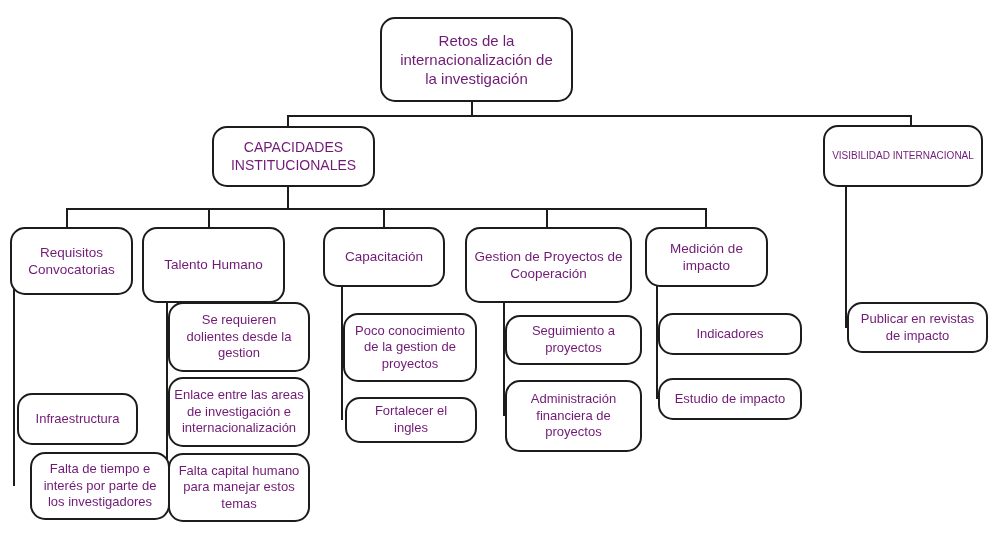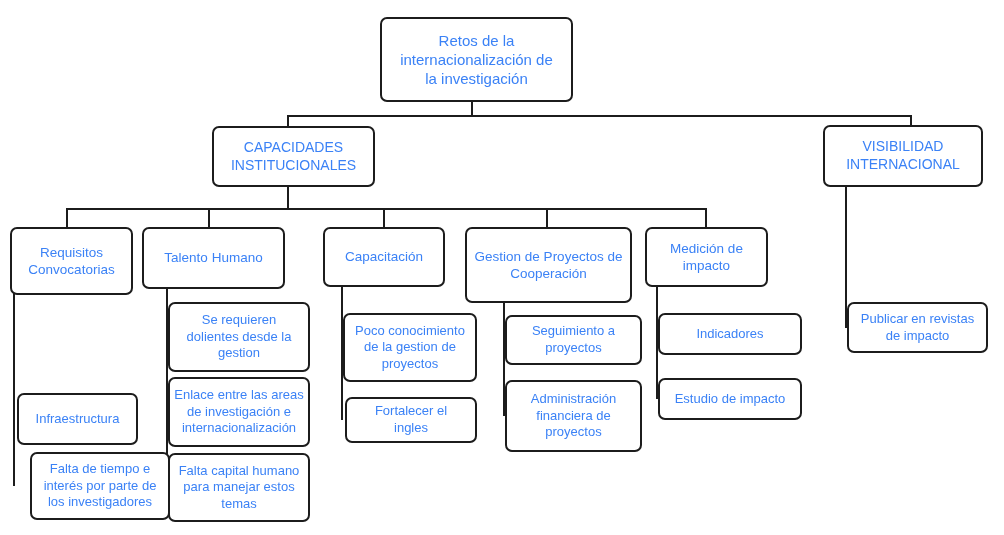--- a/index.html
+++ b/index.html
@@ -13,42 +13,42 @@
     width: 1004px;
     height: 535px;
     background: #ffffff;
     overflow: hidden;
   }
   .box {
     position: absolute;
     box-sizing: border-box;
     background: #ffffff;
     border: 2px solid #1c1c1c;
-    border-radius: 7px;
+    border-radius: 15px;
     display: flex;
     align-items: center;
     justify-content: center;
     text-align: center;
-    color: #3b82f6;
+    color: #701a75;
     font-size: 13px;
     line-height: 1.28;
     padding: 2px 5px;
   }
   .line {
     position: absolute;
     background: #1c1c1c;
   }
 
   
   .b-root { left: 380px; top: 17px;  width: 193px; height: 85px; font-size: 15px; padding: 2px 13px; }
   .b-cap  { left: 212px; top: 126px; width: 163px; height: 61px; font-size: 14px; }
-  .b-vis  { left: 823px; top: 125px; width: 160px; height: 62px; font-size: 14px; }
+  .b-vis  { left: 823px; top: 125px; width: 160px; height: 62px; font-size: 10px; }
 
   .b-req  { left: 10px;  top: 227px; width: 123px; height: 68px; font-size: 13.5px; }
-  .b-tal  { left: 142px; top: 227px; width: 143px; height: 62px; font-size: 13.5px; }
+  .b-tal  { left: 142px; top: 227px; width: 143px; height: 76px; font-size: 13.5px; }
   .b-capa { left: 323px; top: 227px; width: 122px; height: 60px; font-size: 13.5px; }
   .b-ges  { left: 465px; top: 227px; width: 167px; height: 76px; font-size: 13.5px; }
   .b-med  { left: 645px; top: 227px; width: 123px; height: 60px; font-size: 13.5px; }
 
   .b-c1a { left: 15px;  top: 302px; width: 135px; height: 86px; }
   .b-c1b { left: 17px;  top: 393px; width: 121px; height: 52px; }
   .b-c1c { left: 30px;  top: 452px; width: 140px; height: 68px; }
 
   .b-c2a { left: 168px; top: 302px; width: 142px; height: 70px; }
   .b-c2b { left: 168px; top: 377px; width: 142px; height: 70px; padding: 2px 2px; }

